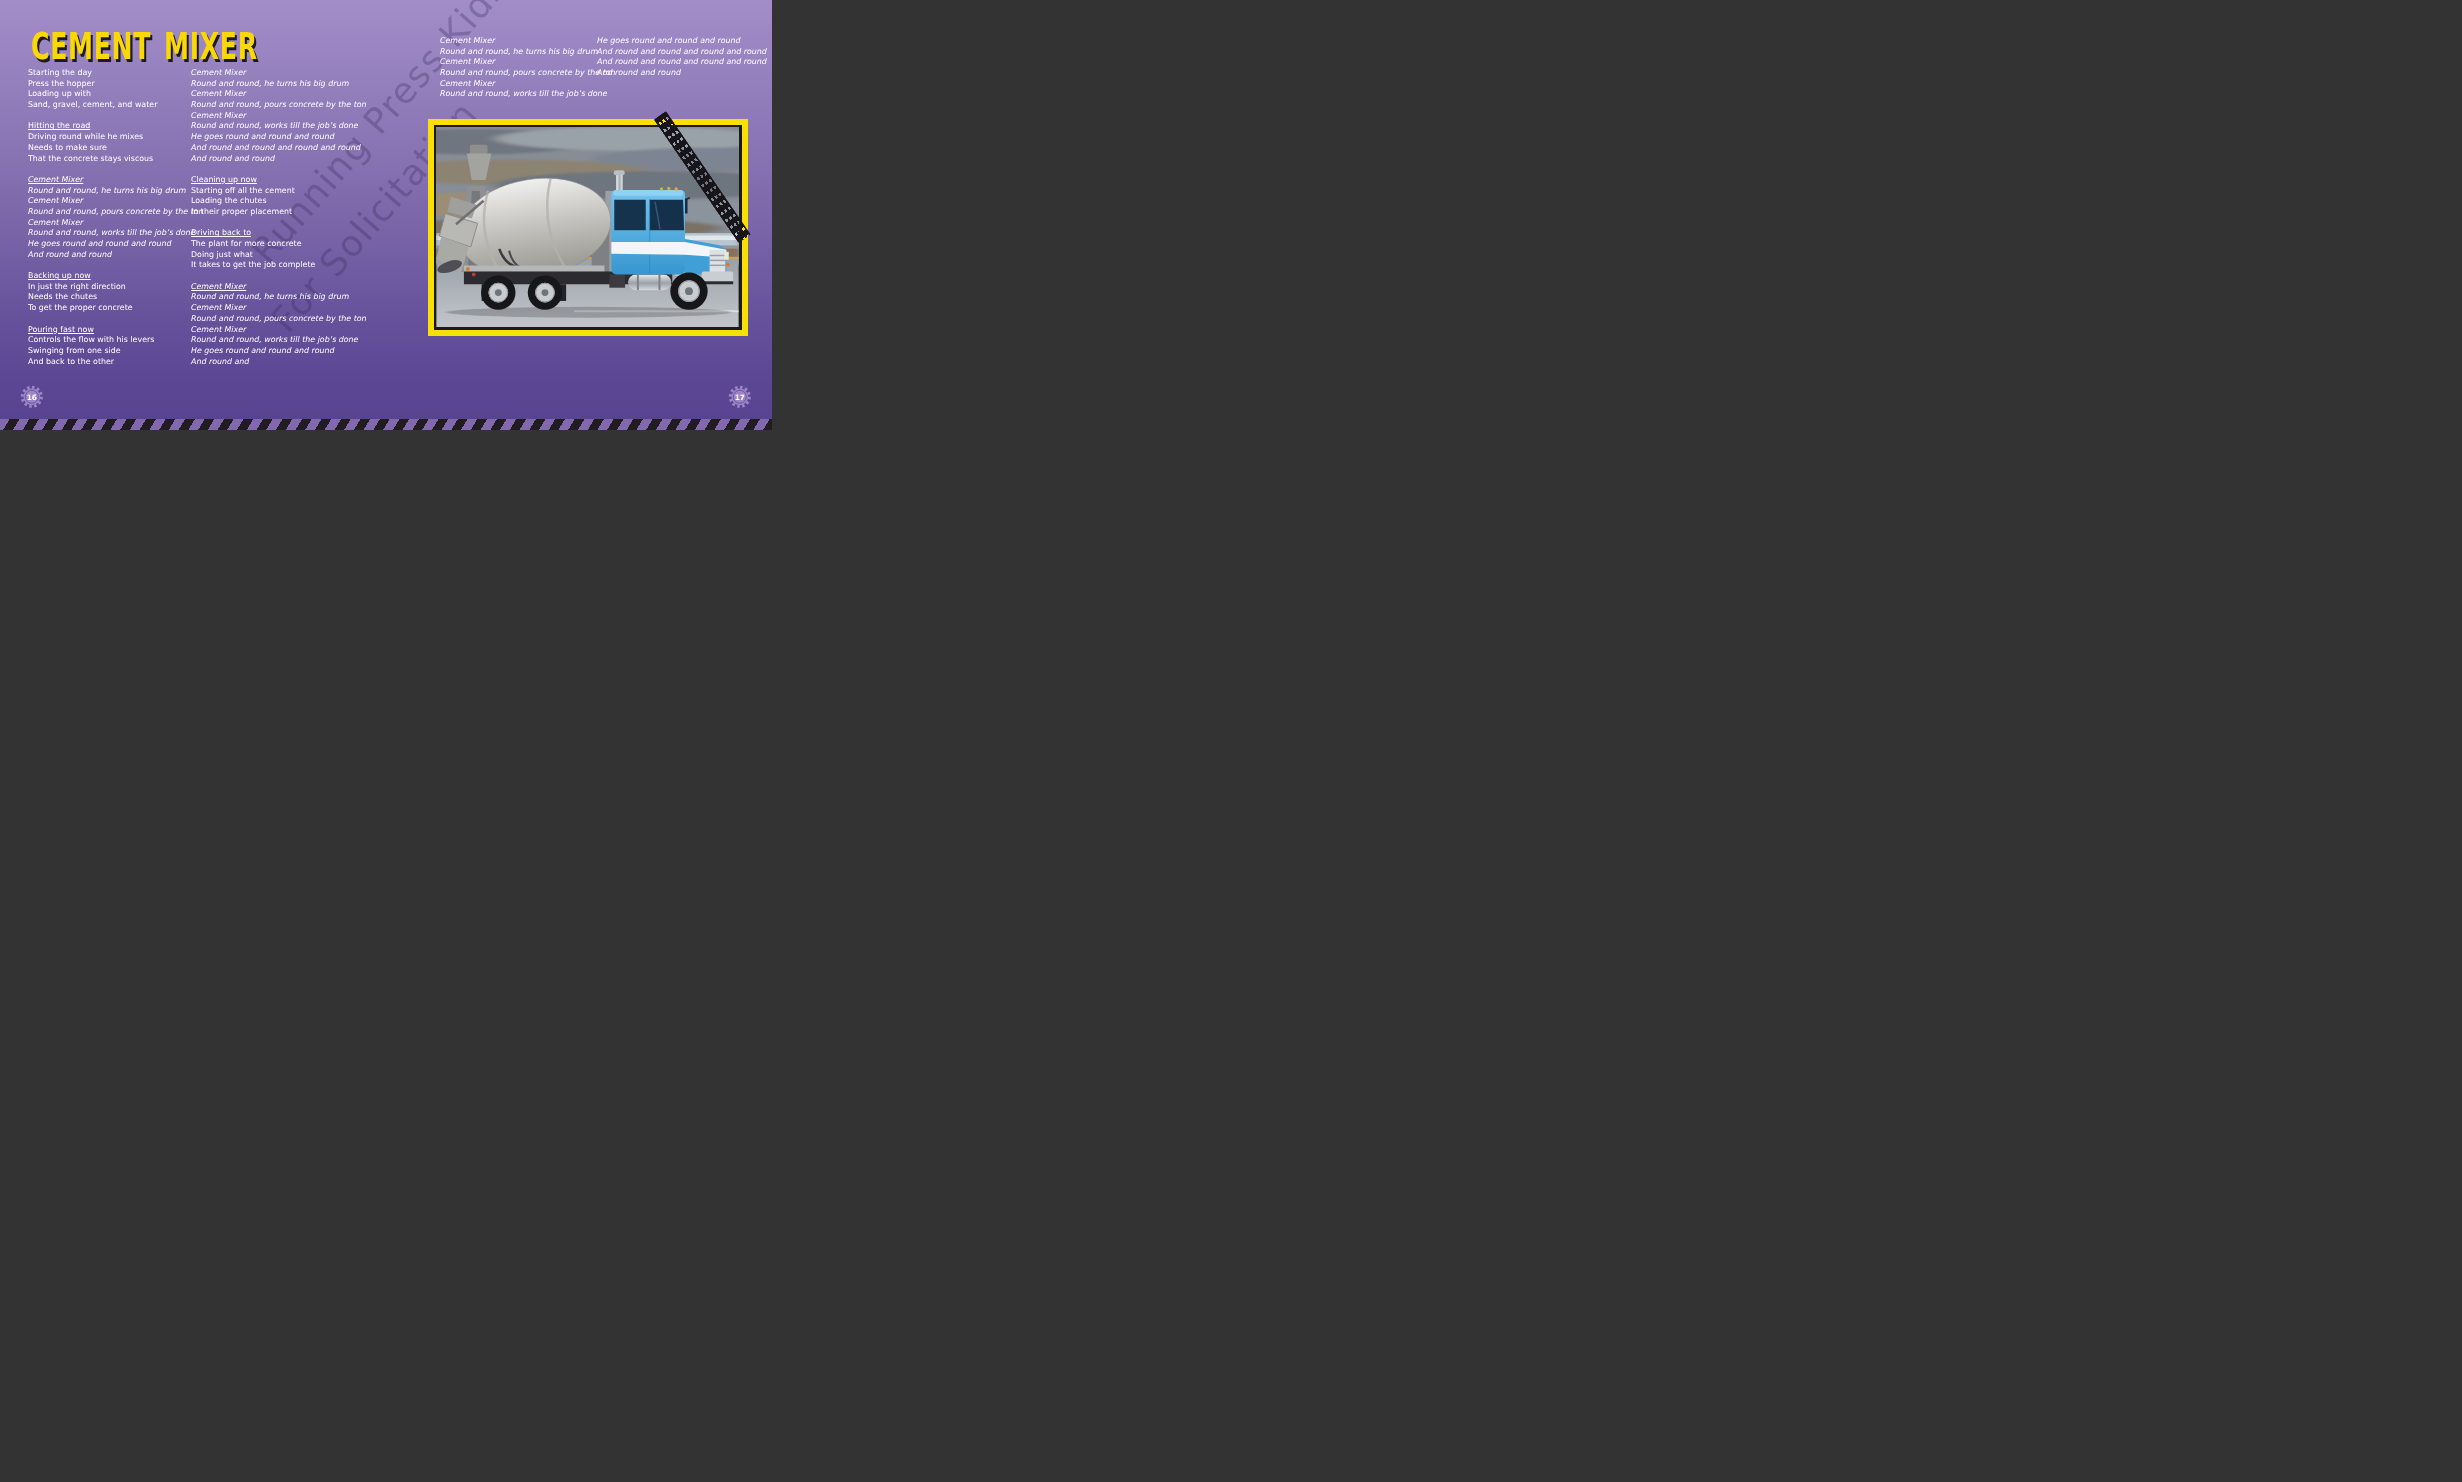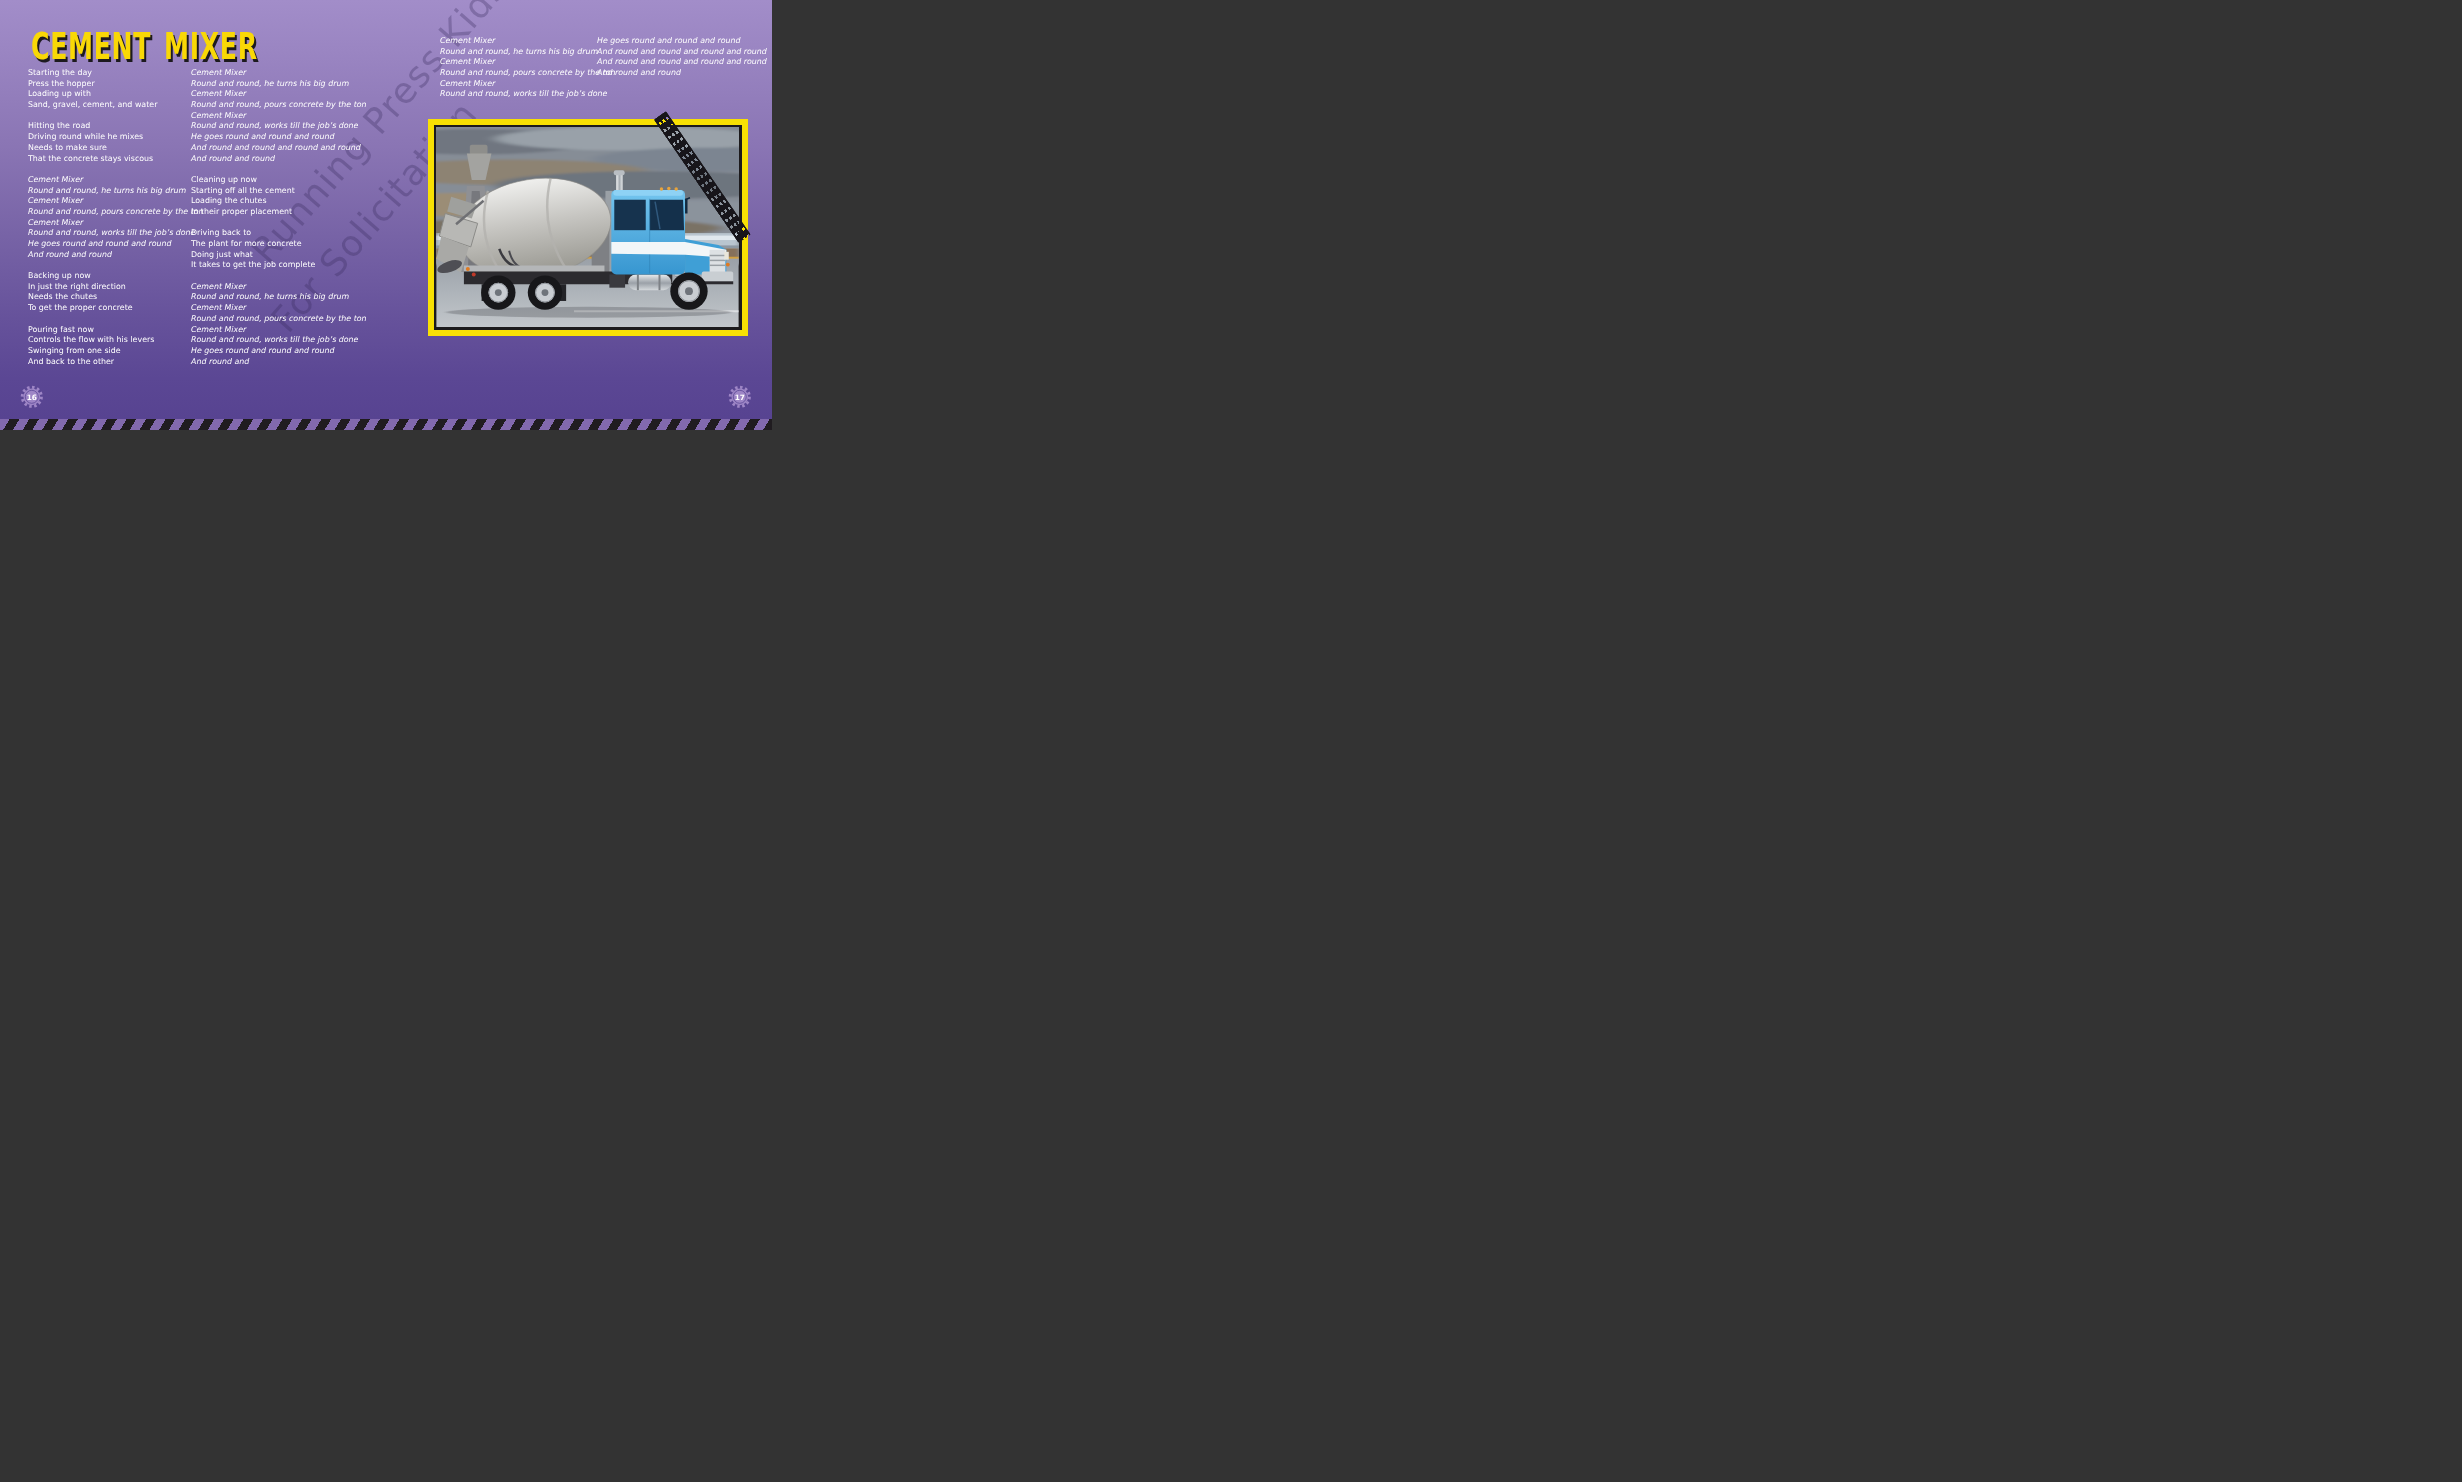--- a/index.html
+++ b/index.html
@@ -30,21 +30,21 @@
     transform:rotate(-49deg);transform-origin:left bottom;
     z-index:1;pointer-events:none;
   }
   .wm1{left:274px;top:230px;}
   .wm2{left:294px;top:299px;}
 
   
   .col{position:absolute;color:#fff;font-size:7.9px;z-index:2;}
   .col .line{height:10.7px;line-height:10.7px;white-space:nowrap;}
   .col .line.it{font-style:italic;}
-  .col .line.gap{margin-top:10.7px;}
+  .col .line.gap{margin-top:10.7px;text-decoration:underline;}
   .col1{left:28px;top:68px;}
   .col2{left:191px;top:68px;}
   .col3{left:440px;top:36px;}
   .col4{left:597px;top:36px;}
 
   
   .photo-frame{
     position:absolute;left:428px;top:119px;width:320px;height:217px;
     background:#f8e003;z-index:3;box-sizing:border-box;padding:5.9px;
   }

